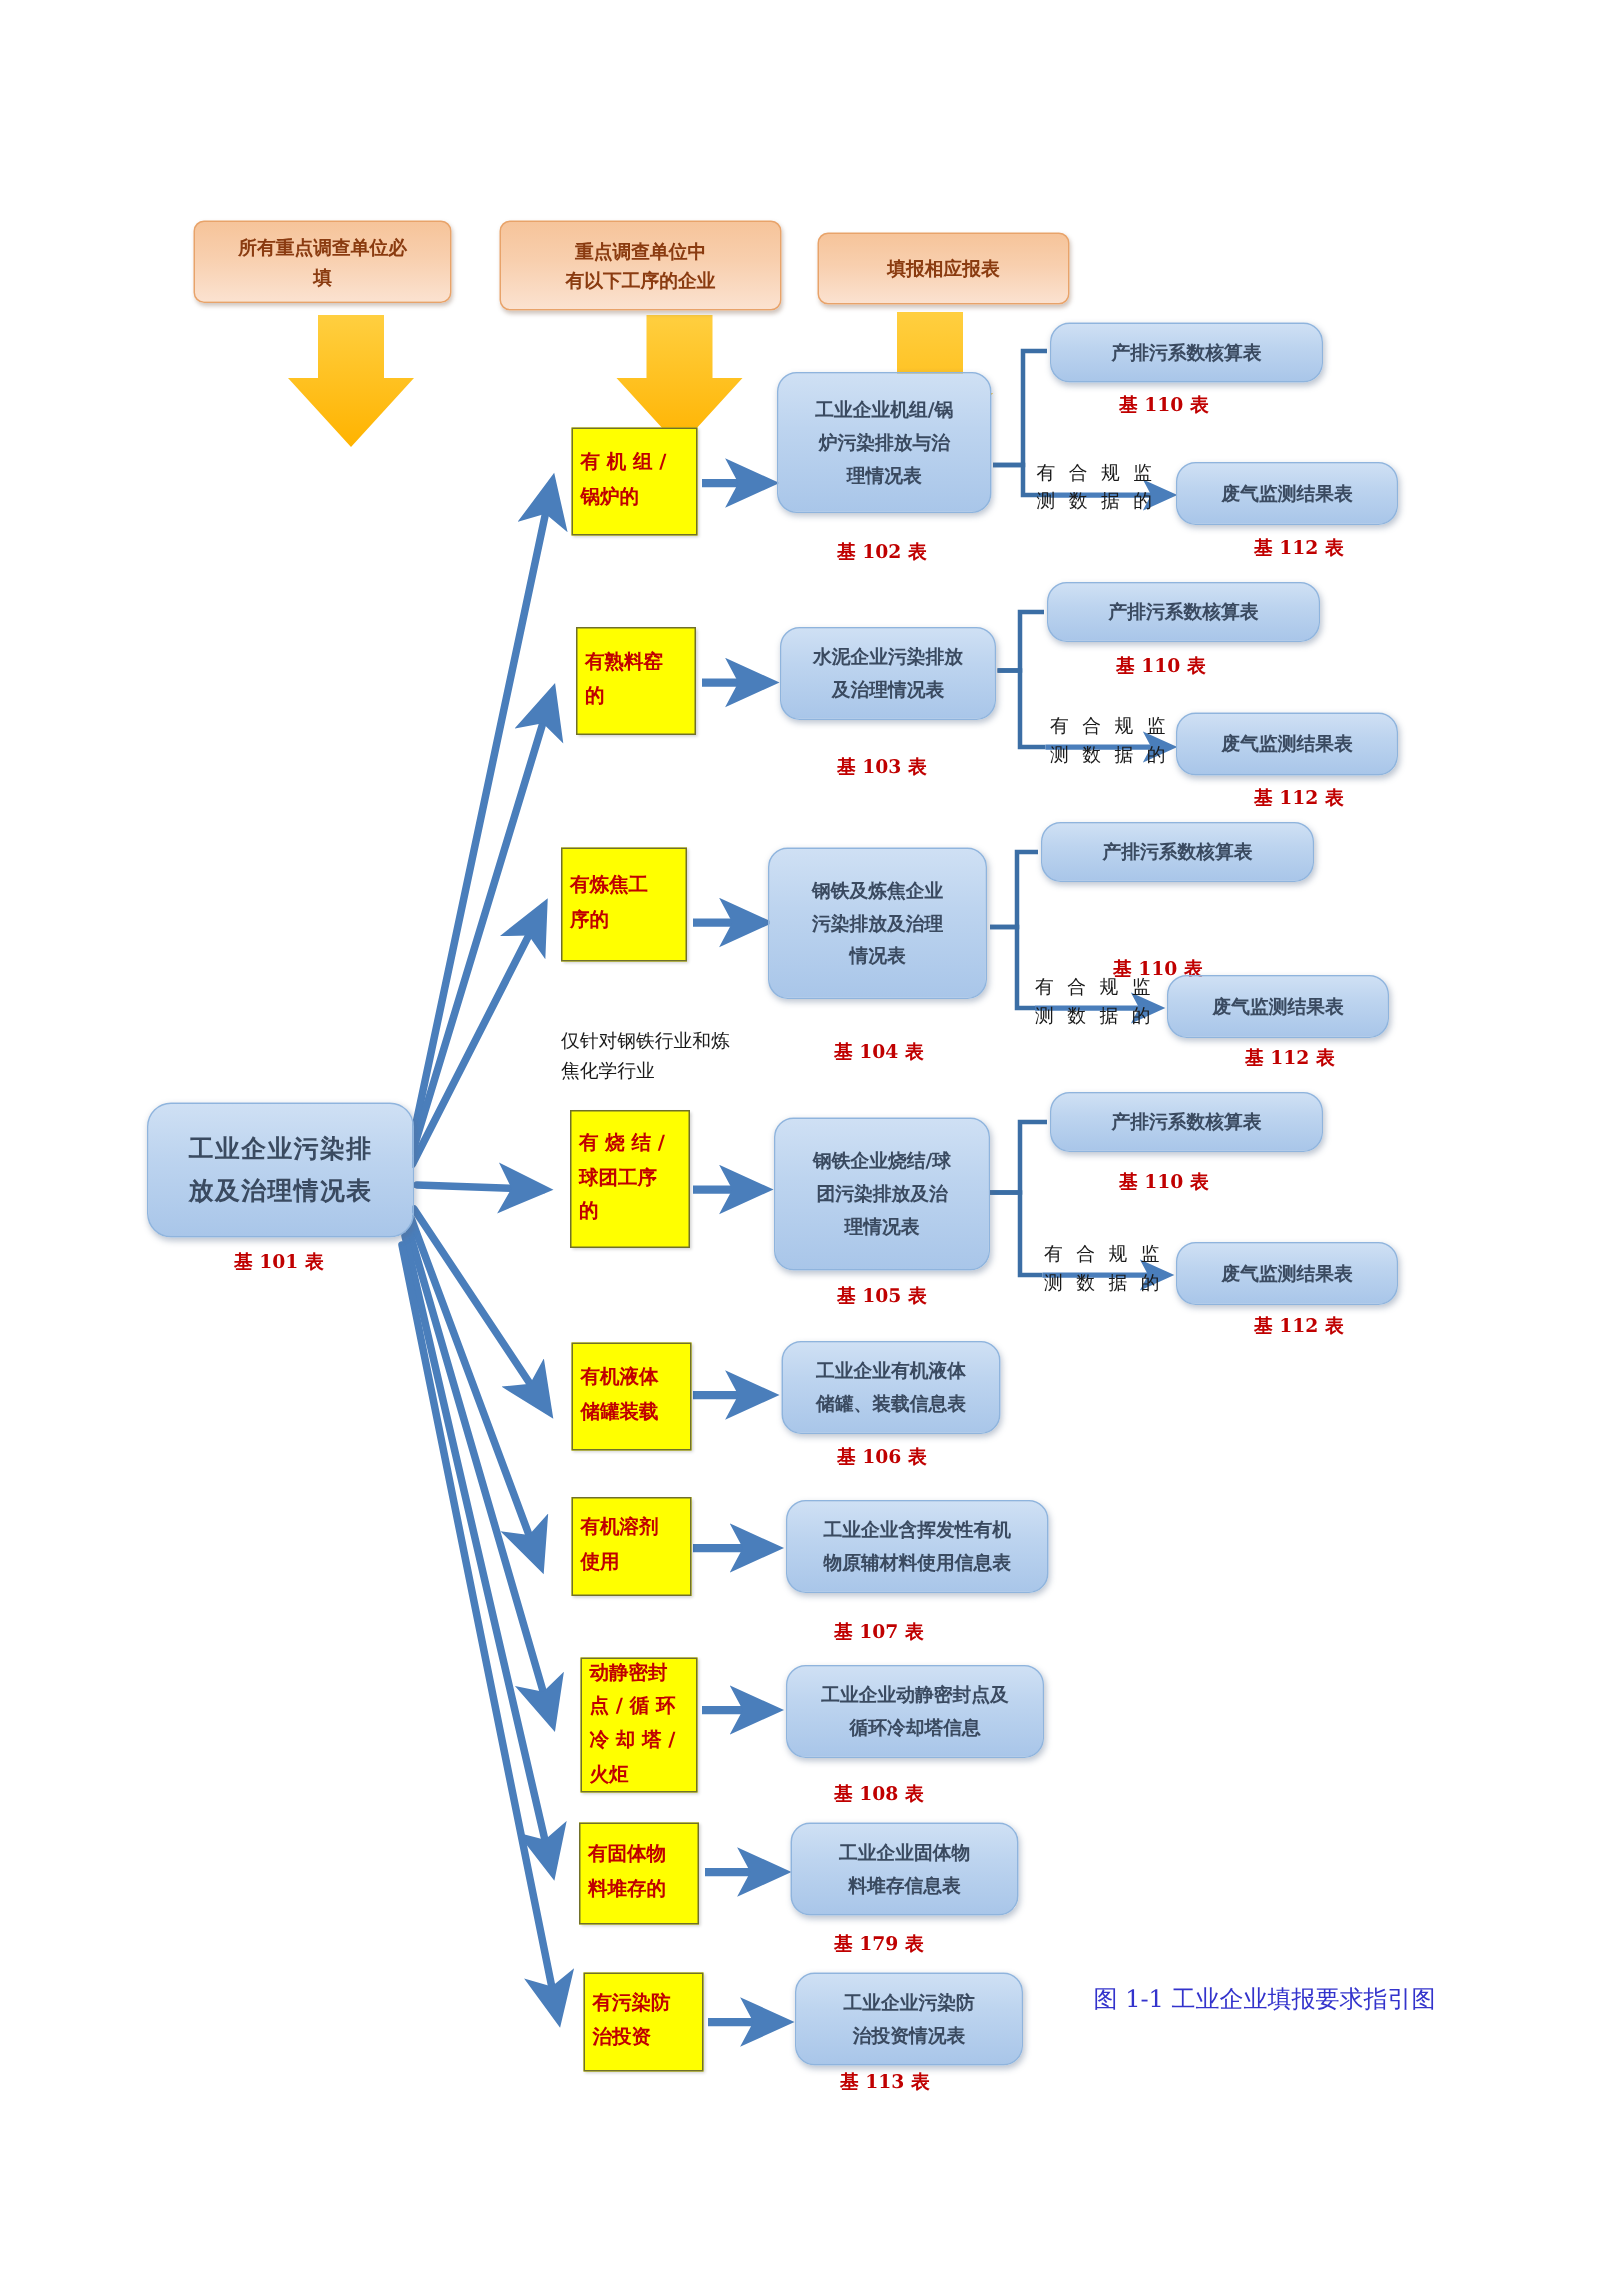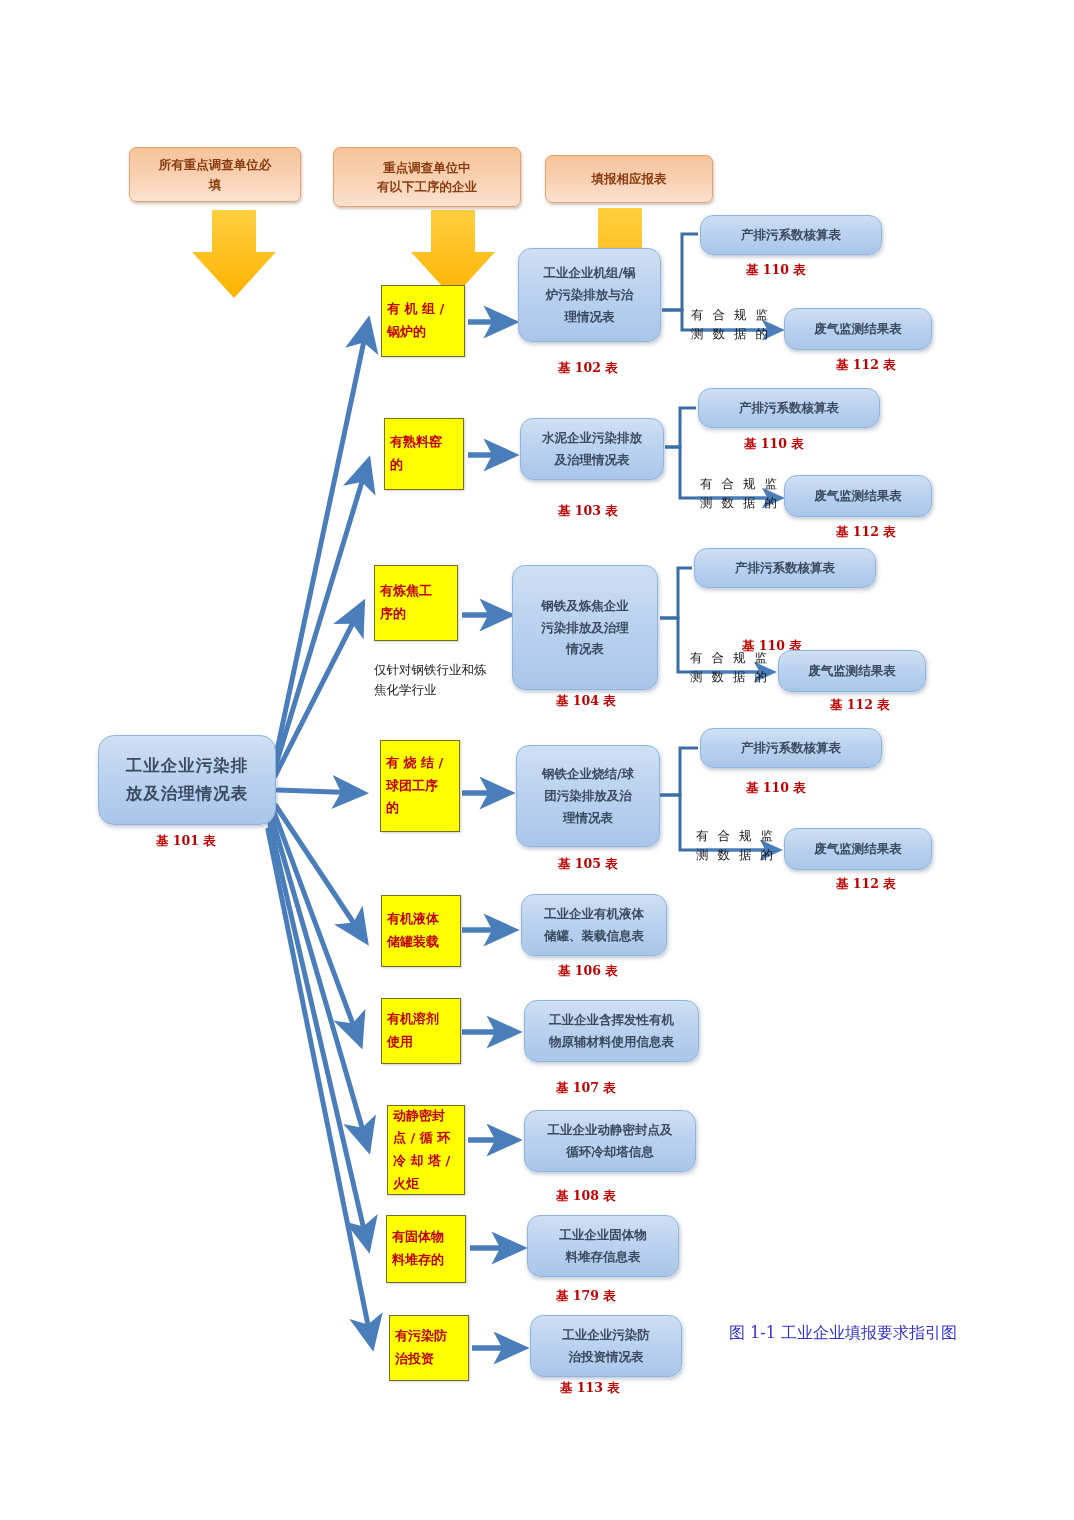--- a/index.html
+++ b/index.html
@@ -59,20 +59,21 @@
 
   .cond-label{
     position:absolute;color:#1a1a1a;font-size:12.5px;line-height:1.55;
     font-family:"DejaVu Serif","Liberation Serif",serif;
     white-space:nowrap;letter-spacing:2.5px;
   }
   .note-label{
     position:absolute;color:#1a1a1a;font-size:12.5px;line-height:1.6;
     font-family:Liberation Serif, serif;
     width:150px;
+    margin-top:24px;
   }
   .figure-caption{
     position:absolute;color:#3333cc;font-size:16px;font-weight:normal;
     font-family:"DejaVu Serif","Liberation Serif",serif;white-space:nowrap;
   }
 </style>
 </head>
 <body>
 
 <div id="canvas">
@@ -215,21 +216,21 @@
   <div class="tbl-label" style="left:836px;top:524px;">基 112 表</div>
 
   <div class="node yellow-box" style="left:374px;top:565px;width:84px;height:76px;flex-direction:column;align-items:flex-start;">
     <span>有炼焦工</span>
     <span>序的</span>
   </div>
   <div class="note-label" style="left:374px;top:660px;">
     <div>仅针对钢铁行业和炼</div>
     <div>焦化学行业</div>
   </div>
-  <div class="node blue-box" style="left:512px;top:565px;width:146px;height:125px;flex-direction:column;">
+  <div class="node blue-box" style="left:512px;top:565px;width:146px;height:101px;flex-direction:column;">
     <span>钢铁及炼焦企业</span>
     <span>污染排放及治理</span>
     <span>情况表</span>
   </div>
   <div class="tbl-label" style="left:556px;top:693px;">基 104 表</div>
 
   <div class="node blue-box" style="left:694px;top:548px;width:182px;height:40px;">
     <span>产排污系数核算表</span>
   </div>
   <div class="tbl-label" style="left:742px;top:638px;">基 110 表</div>

